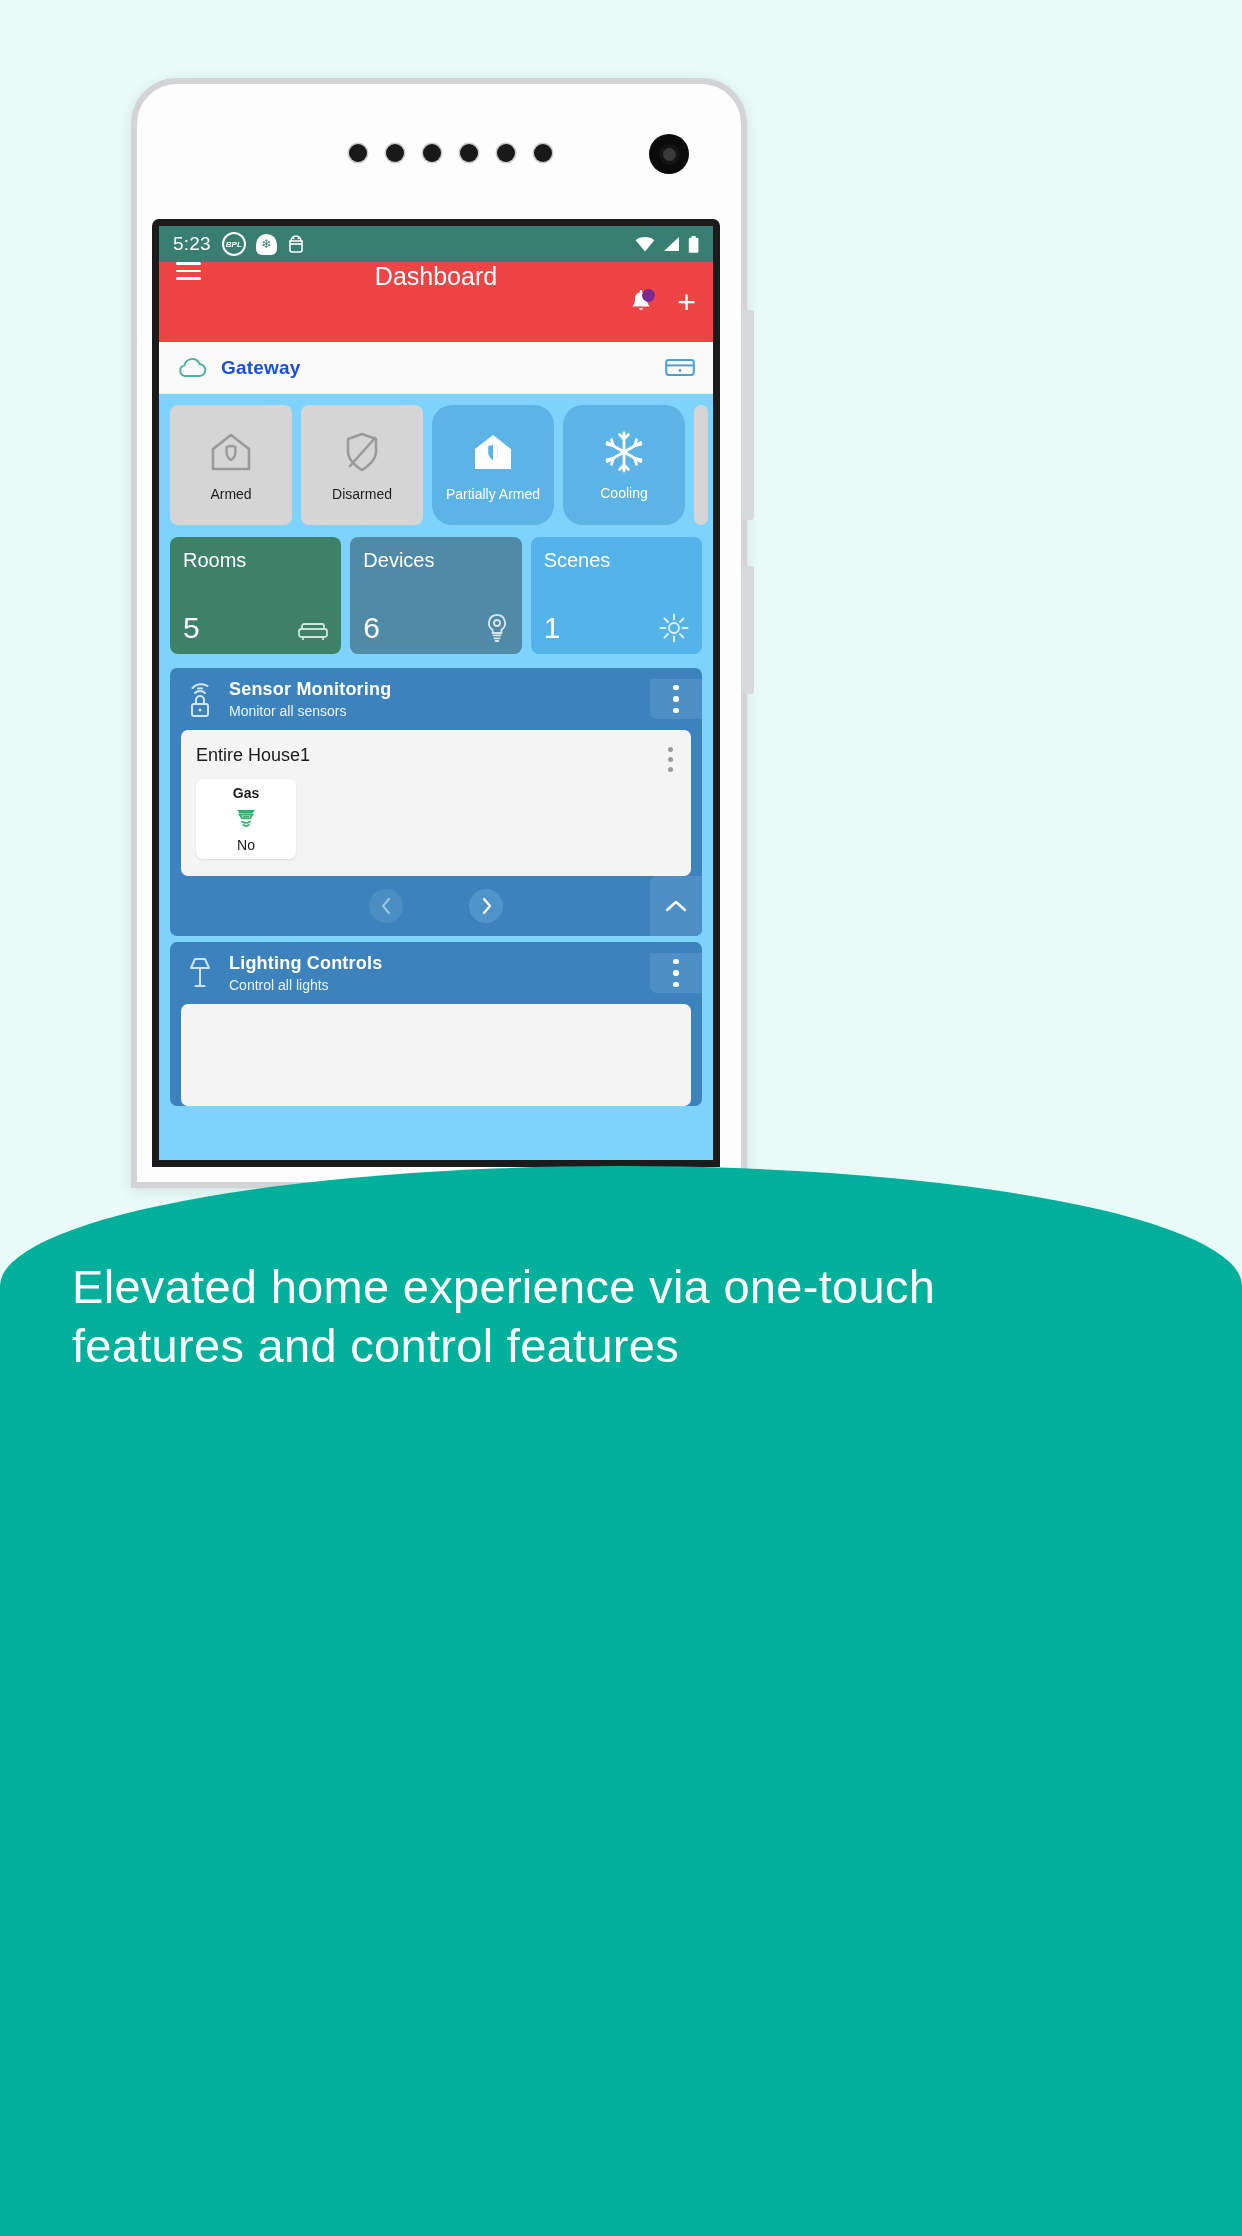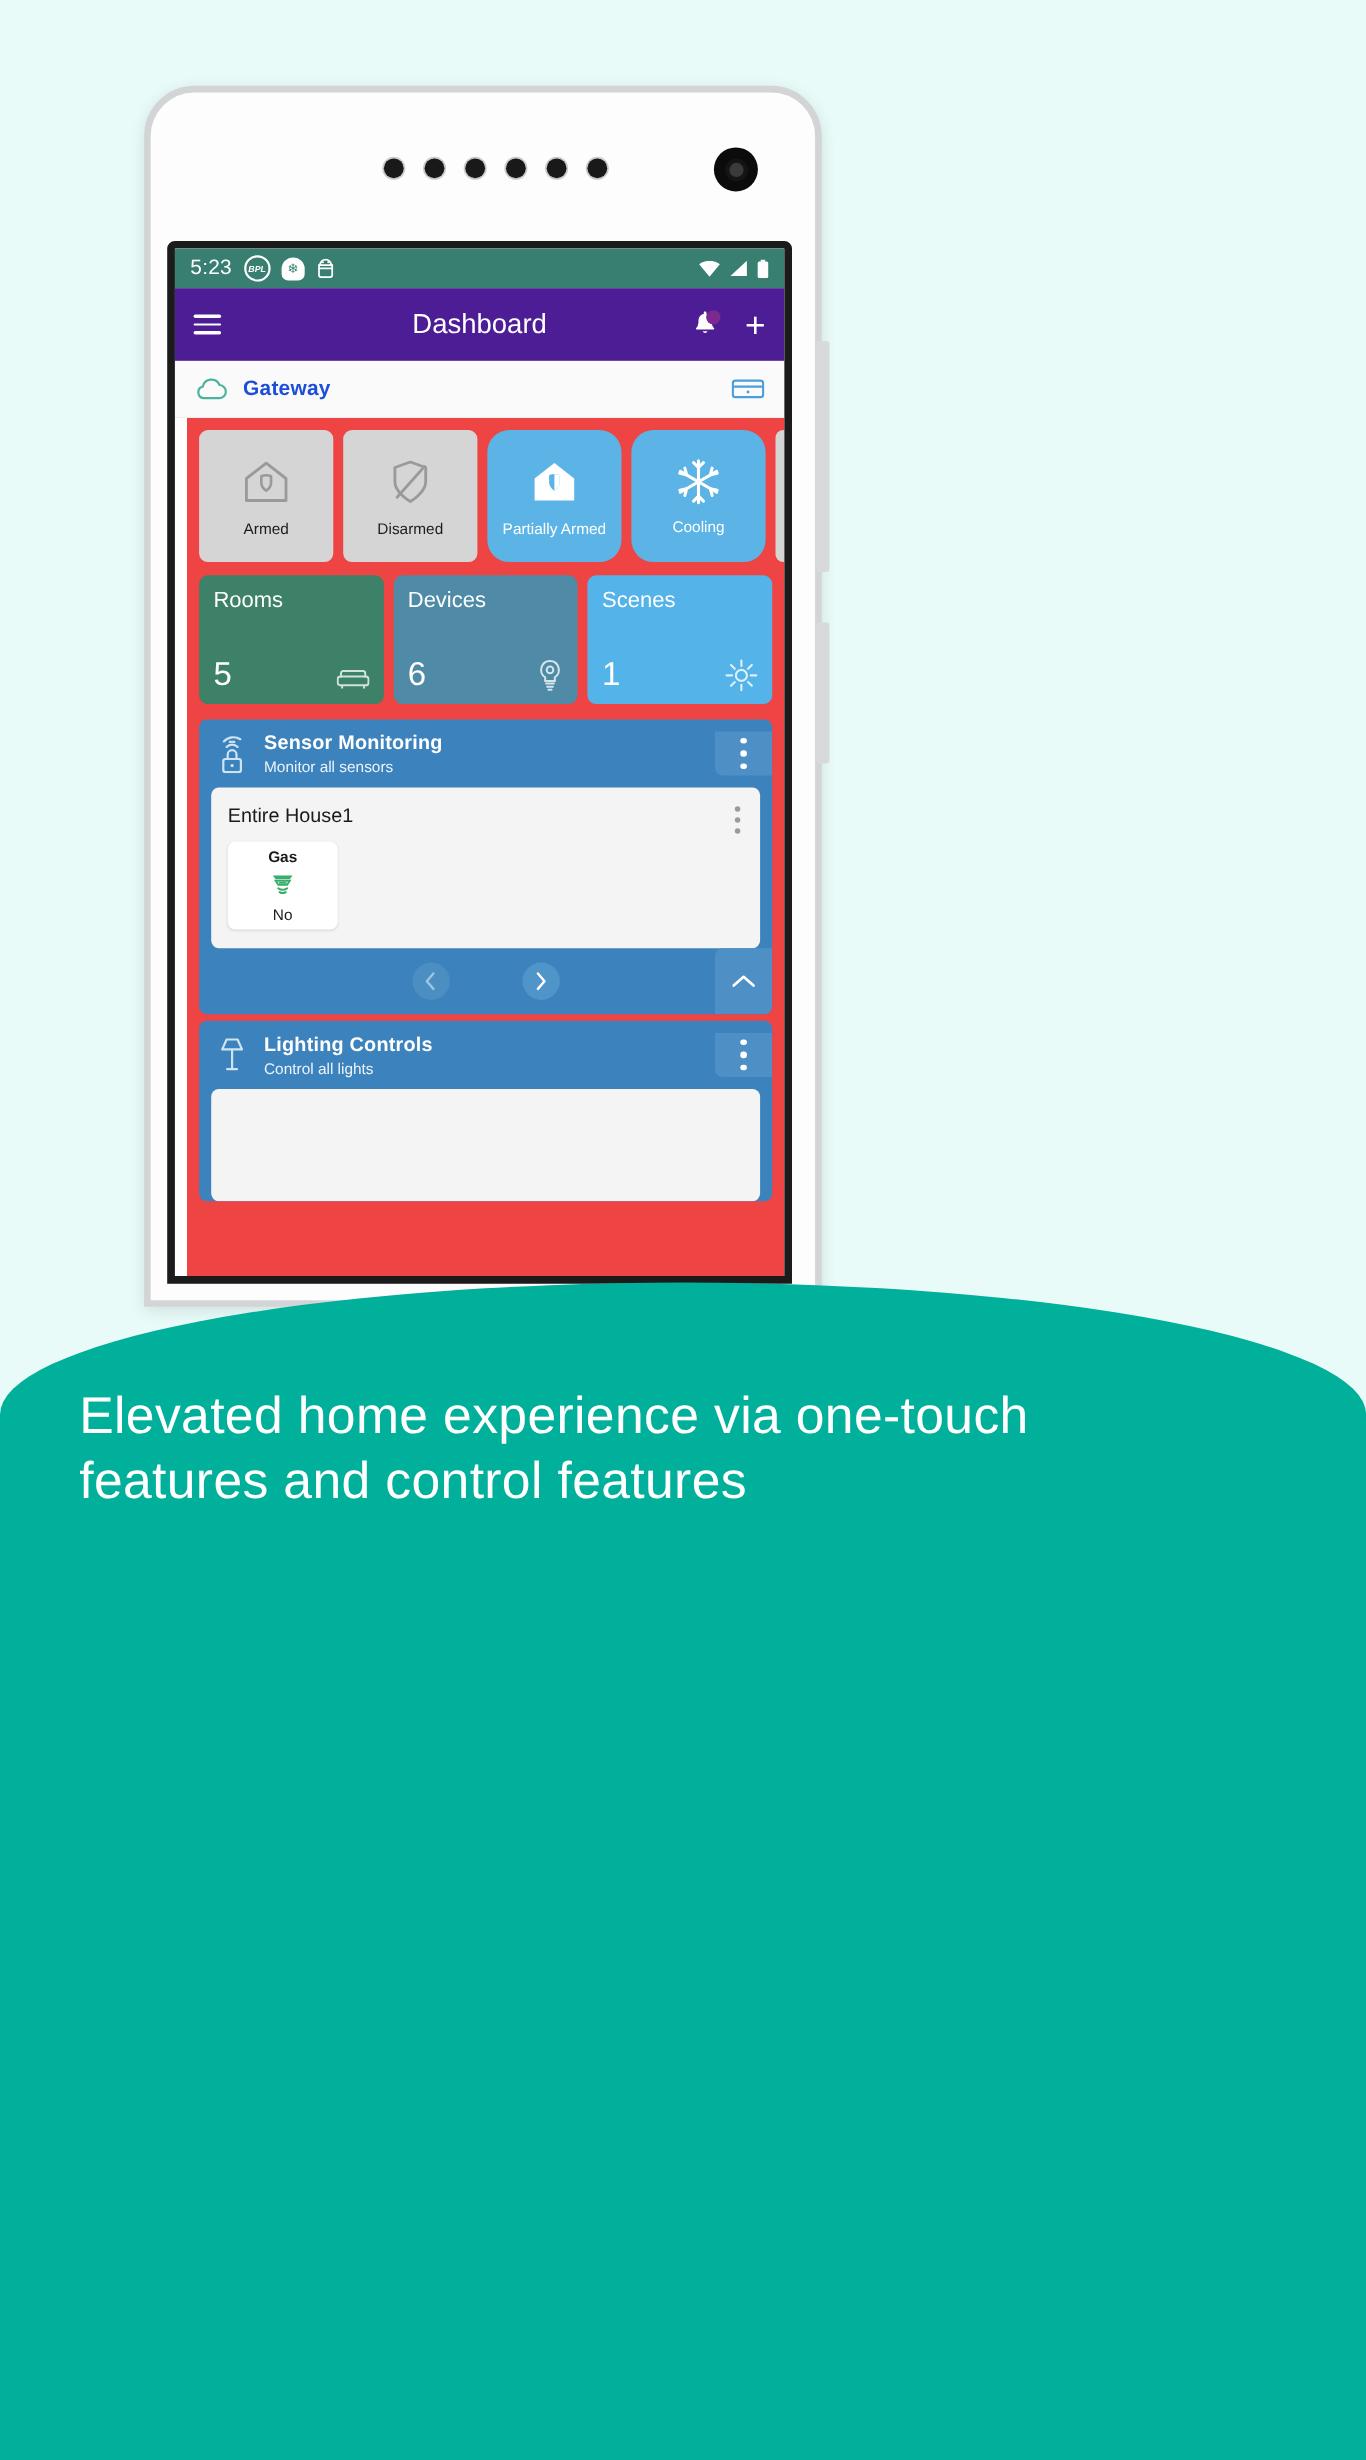--- a/index.html
+++ b/index.html
@@ -55,21 +55,21 @@
     font-size:8px;font-weight:bold;display:flex;align-items:center;justify-content:center;
     font-style:italic;
   }
   .ico-home{width:21px;height:21px;border-radius:50% 50% 6px 6px;background:#fff;
     display:flex;align-items:center;justify-content:center;}
   .ico-home span{color:#387f72;font-size:12px;line-height:1;}
   .ico-android{width:18px;height:20px;}
 
   
   .appbar{
-    height:66px;background:#4c1d95;display:flex;align-items:center;
+    height:80px;background:#ef4444;display:flex;
     padding:0 17px;box-sizing:border-box;color:#fff;position:relative;
   }
   .hamburger{width:25px;display:flex;flex-direction:column;gap:5px;cursor:pointer;}
   .hamburger i{display:block;height:2.6px;background:#fff;border-radius:2px;}
   .appbar-title{
     position:absolute;left:0;right:0;text-align:center;font-size:25px;font-weight:400;
     pointer-events:none;
   }
   .appbar-actions{margin-left:auto;display:flex;align-items:center;gap:25px;z-index:2;}
   .bell{position:relative;width:22px;height:24px;}
@@ -79,21 +79,21 @@
 
   
   .gateway{
     height:52px;background:#fafafa;display:flex;align-items:center;
     padding:0 18px;box-sizing:border-box;border-bottom:1px solid #ececec;
   }
   .gw-label{font-size:19px;font-weight:bold;color:#1d4ed8;margin-left:14px;letter-spacing:.2px;}
   .gw-right{margin-left:auto;}
 
   
-  .content{background:#ef4444;height:798px;overflow:hidden;position:relative;margin-left:11px;}
+  .content{background:#7dd3fc;height:798px;overflow:hidden;position:relative;}
 
   
   .chips{
     display:flex;gap:9px;padding:11px 11px 6px 11px;box-sizing:border-box;
   }
   .chip{
     width:122px;height:120px;border-radius:8px;flex:0 0 auto;
     display:flex;flex-direction:column;align-items:center;justify-content:center;gap:11px;
     box-sizing:border-box;
   }

